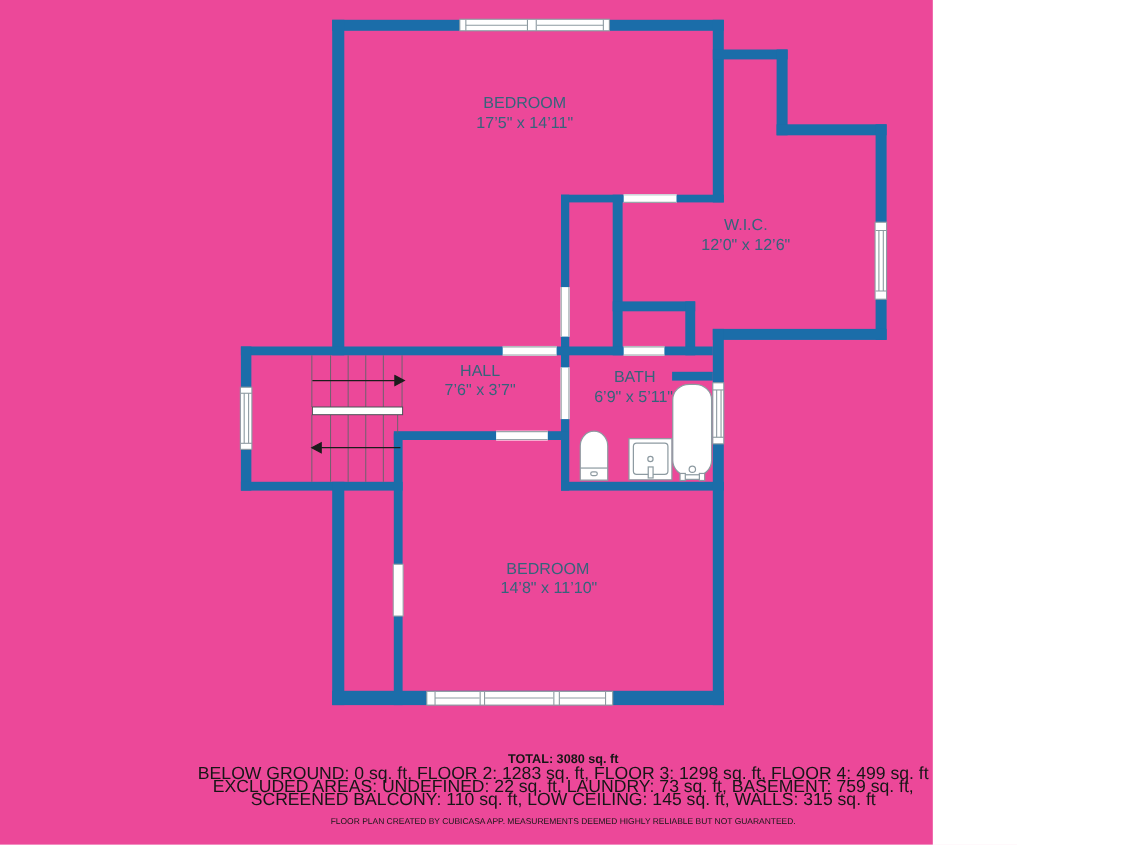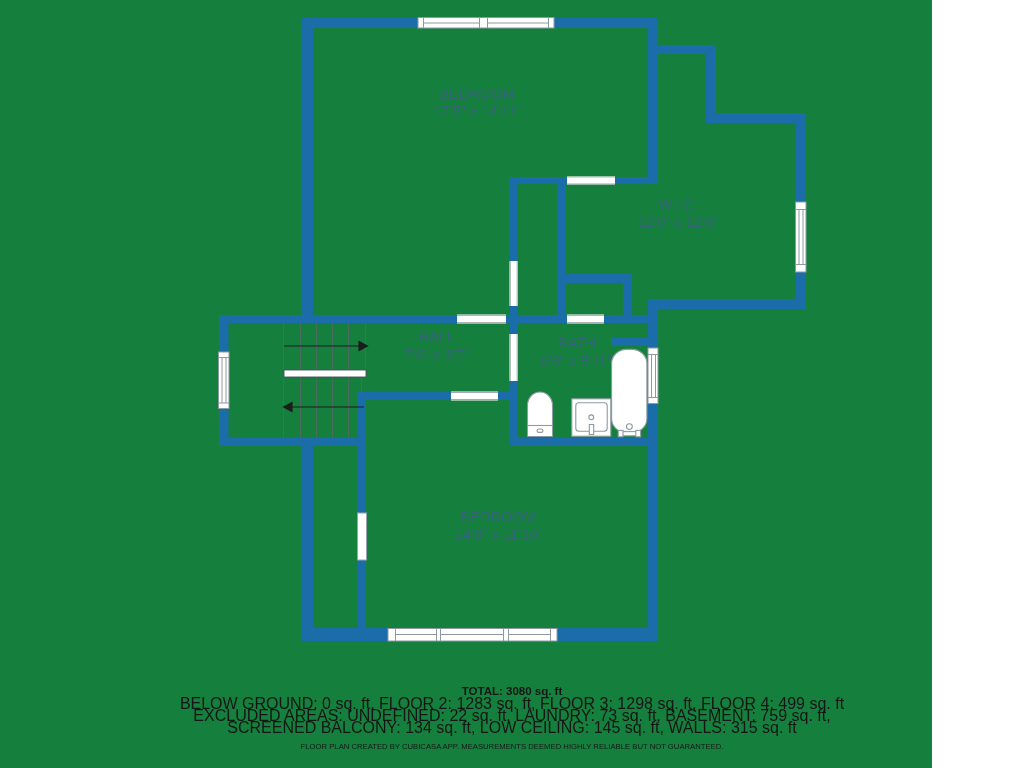--- a/index.html
+++ b/index.html
@@ -1,16 +1,16 @@
 <!DOCTYPE html>
 <html><head>
 <meta charset="utf-8">
 <style>
   html,body{margin:0;padding:0;background:#ffffff;}
-  .page{position:relative;width:932px;height:768px;background:#15803d;overflow:hidden;
+  .page{position:relative;width:848px;height:768px;background:#ec4899;overflow:hidden;
         font-family:"Liberation Sans", sans-serif;}
   svg text{font-family:"Liberation Sans", sans-serif;}
   .roomlabel{fill:#35647b;}
   .footer{position:absolute;left:0;top:685px;width:1024px;text-align:center;color:#161616;
           font-family:"Liberation Sans", sans-serif;}
   .f1{font-size:11.5px;font-weight:bold;line-height:12.5px;}
   .f2{font-size:16px;line-height:12.1px;}
   .f3{font-size:7.7px;margin-top:8px;}
 </style>
 </head>
@@ -216,17 +216,17 @@
 
   <text x="498" y="522" text-anchor="middle" class="roomlabel" font-size="14.6">BEDROOM</text>
   <text x="499" y="539" text-anchor="middle" class="roomlabel" font-size="14.6">14’8" x 11’10"</text>
 </svg>
 
 
 <div class="footer">
   <div class="f1">TOTAL: 3080 sq. ft</div>
   <div class="f2">BELOW GROUND: 0 sq. ft, FLOOR 2: 1283 sq. ft, FLOOR 3: 1298 sq. ft, FLOOR 4: 499 sq. ft</div>
   <div class="f2">EXCLUDED AREAS: UNDEFINED: 22 sq. ft, LAUNDRY: 73 sq. ft, BASEMENT: 759 sq. ft,</div>
-  <div class="f2">SCREENED BALCONY: 134 sq. ft, LOW CEILING: 145 sq. ft, WALLS: 315 sq. ft</div>
+  <div class="f2">SCREENED BALCONY: 110 sq. ft, LOW CEILING: 145 sq. ft, WALLS: 315 sq. ft</div>
 
   <div class="f3">FLOOR PLAN CREATED BY CUBICASA APP. MEASUREMENTS DEEMED HIGHLY RELIABLE BUT NOT GUARANTEED.</div>
 </div>
 </div>
 
 </body></html>

